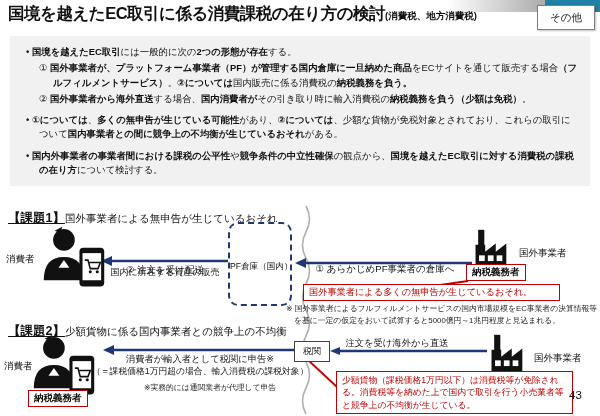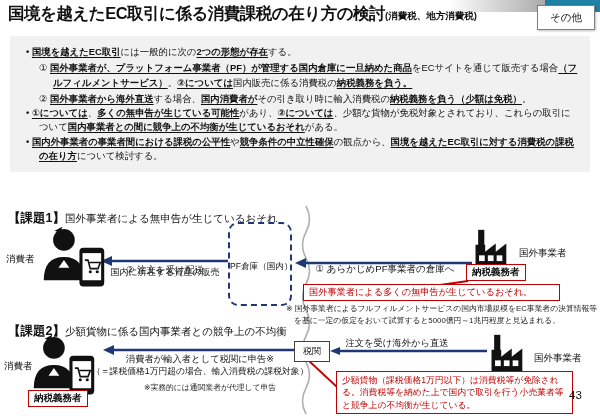--- a/index.html
+++ b/index.html
@@ -14,30 +14,30 @@
   .topbar-teal{position:absolute;left:545px;top:0;width:55px;height:12px;background:#1f81a5;}
   .badge{position:absolute;left:537px;top:5px;width:56px;height:23px;background:#fff;
     border:1px solid #7f7f7f;display:flex;align-items:center;justify-content:center;
     font-size:10.5px;box-shadow:1px 1px 2px rgba(0,0,0,.25);}
   .page-title{position:absolute;left:8px;top:3px;margin:0;font-size:16.5px;font-weight:bold;
     letter-spacing:-0.5px;white-space:nowrap;}
   .page-title .suffix{font-size:9.5px;font-weight:bold;letter-spacing:0;}
   
   .overview{position:absolute;left:10px;top:36px;width:580px;box-sizing:border-box;
     background:#f1f1f1;padding:9px 12px 9px 16px;font-size:9.4px;line-height:1.52;}
-  .ov-bullet{padding-left:13px;text-indent:-13px;}
+  .ov-bullet{padding-left:13px;text-indent:-13px;margin-top:7px;}
   .ov-bullet:first-child{margin-top:0;}
   .ov-bullet::before{content:"•  ";font-weight:bold;}
   .ov-item{margin-left:13px;padding-left:14px;text-indent:-14px;margin-top:2px;}
-  .bu{font-weight:bold;text-decoration:underline;text-underline-offset:1.5px;}
+  .bu{font-weight:bold;text-underline-offset:1.5px;}
   
   .connector-layer{position:absolute;left:0;top:0;z-index:1;}
   .abs{position:absolute;z-index:2;}
   .issue-heading{white-space:nowrap;}
-  .issue-heading .tag{font-size:12.5px;font-weight:bold;}
+  .issue-heading .tag{font-size:12.5px;font-weight:bold;text-decoration:underline;}
   .issue-heading .txt{font-size:10.5px;text-align:right;}
   .side-label{font-size:9.5px;white-space:nowrap;}
   .flow-label{font-size:9.5px;text-align:center;white-space:nowrap;}
   .flow-sublabel{font-size:9px;text-align:center;line-height:1.4;white-space:nowrap;}
   .small-note{font-size:7.8px;color:#1a1a1a;line-height:1.5;white-space:nowrap;}
   .taxpayer{border:1.6px solid #c00000;background:#fff;font-weight:bold;font-size:9.5px;
     padding:1px 5px;white-space:nowrap;}
   .alert-box{border:1.6px solid #c00000;background:#fff;color:#c00000;box-sizing:border-box;}
   .warehouse-box{left:228px;top:222px;width:64px;height:84px;border:2px dashed #1f3875;
     border-radius:10px;background:#fff;display:flex;align-items:center;

